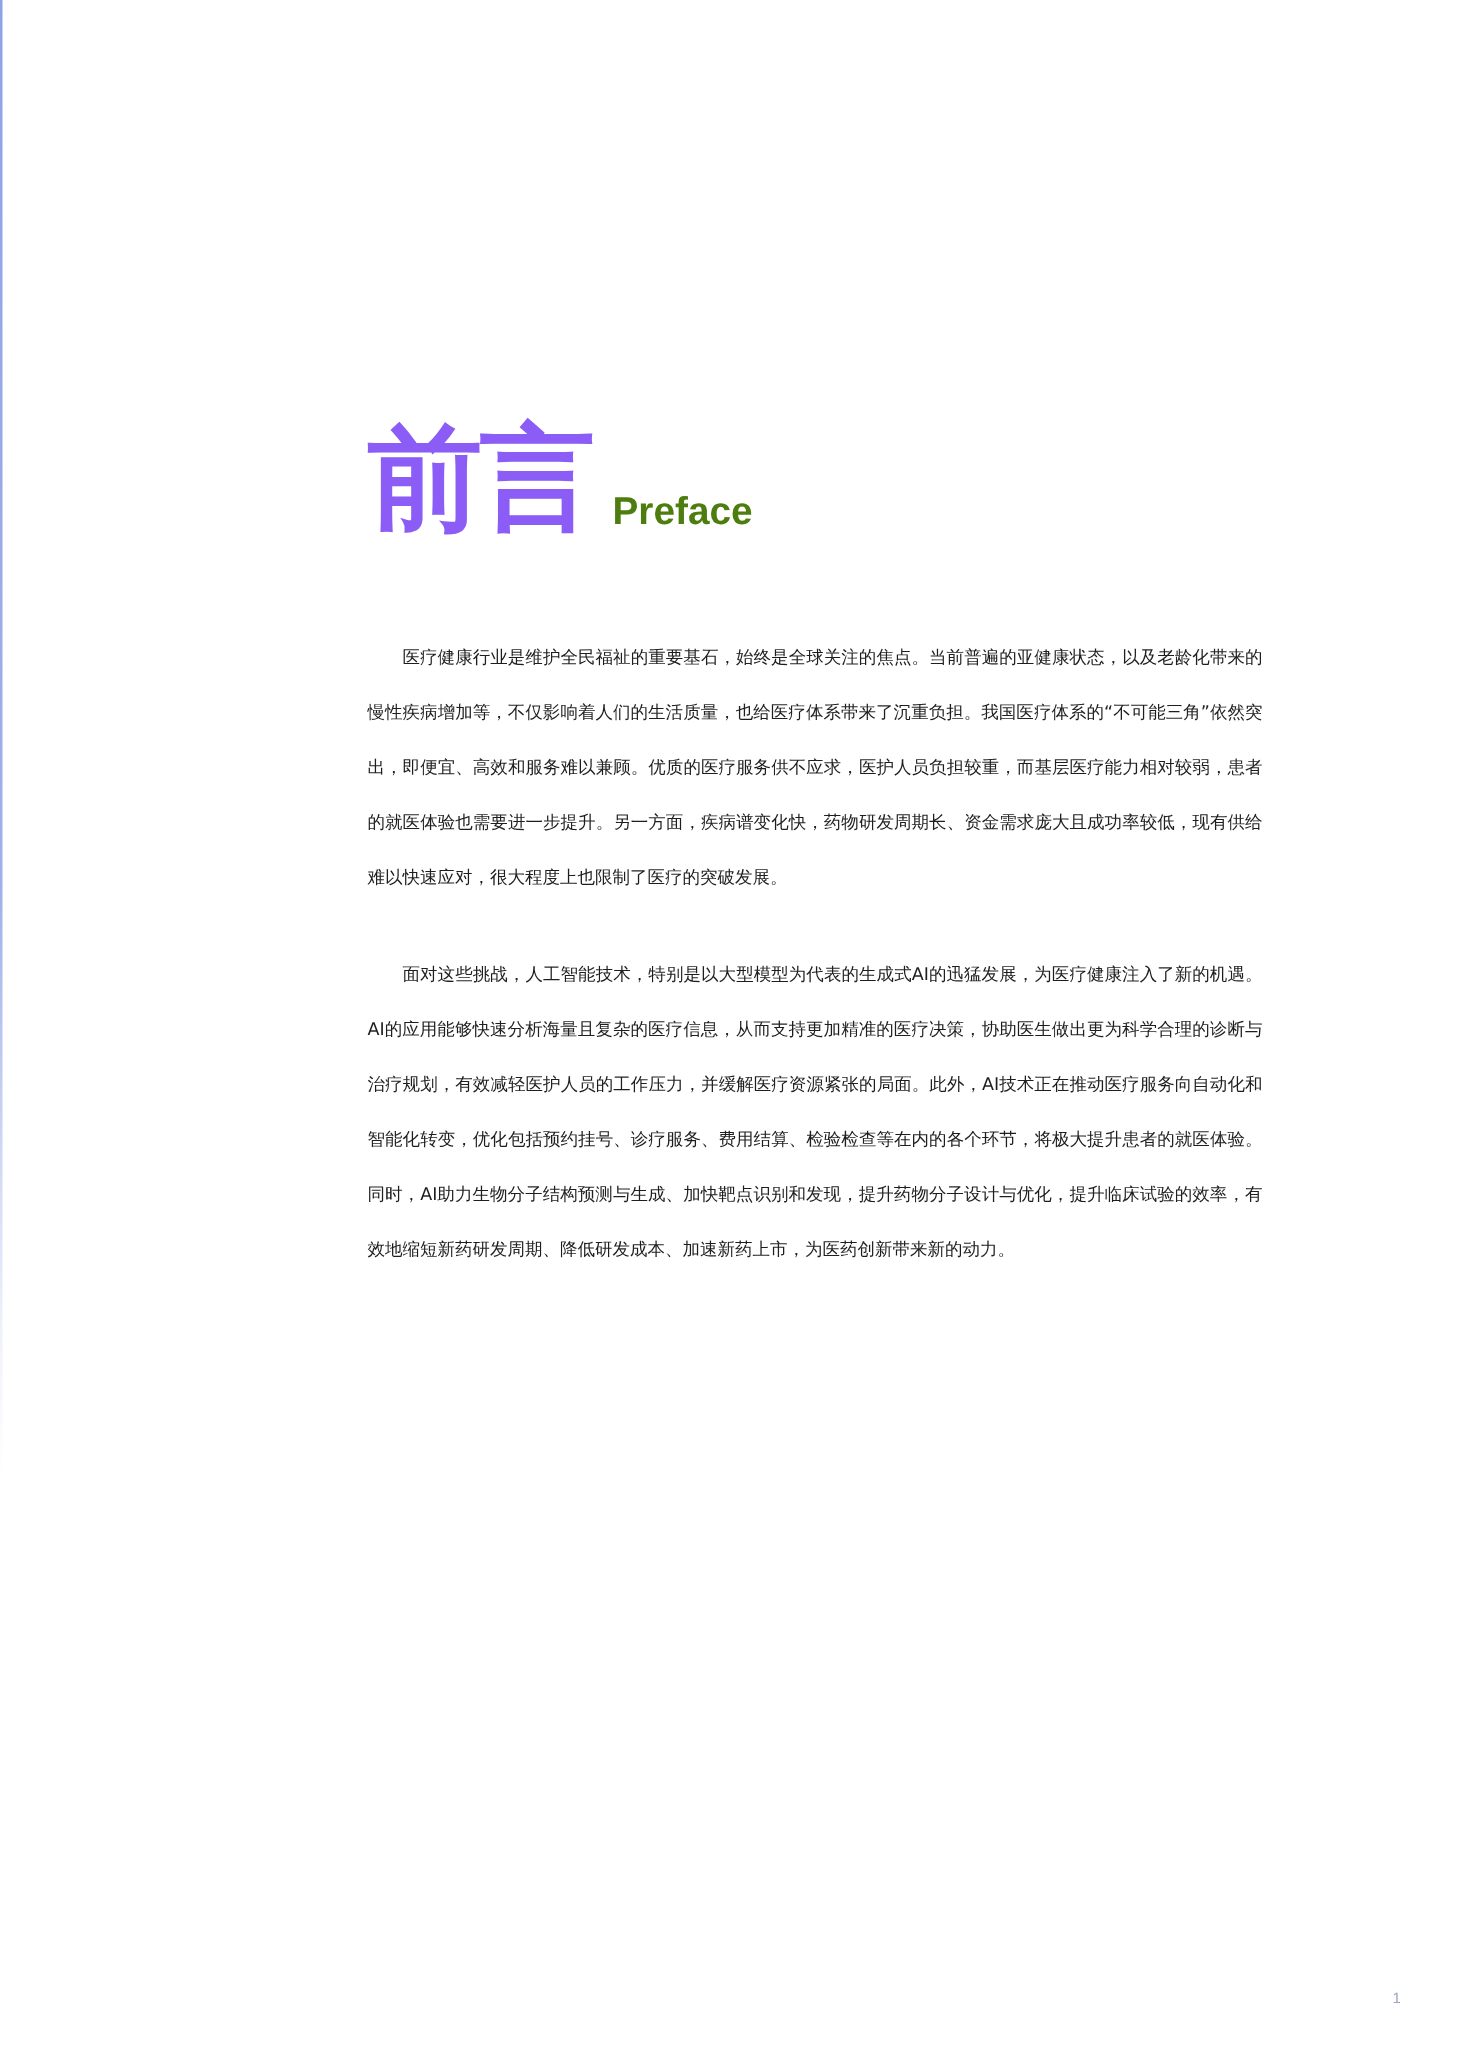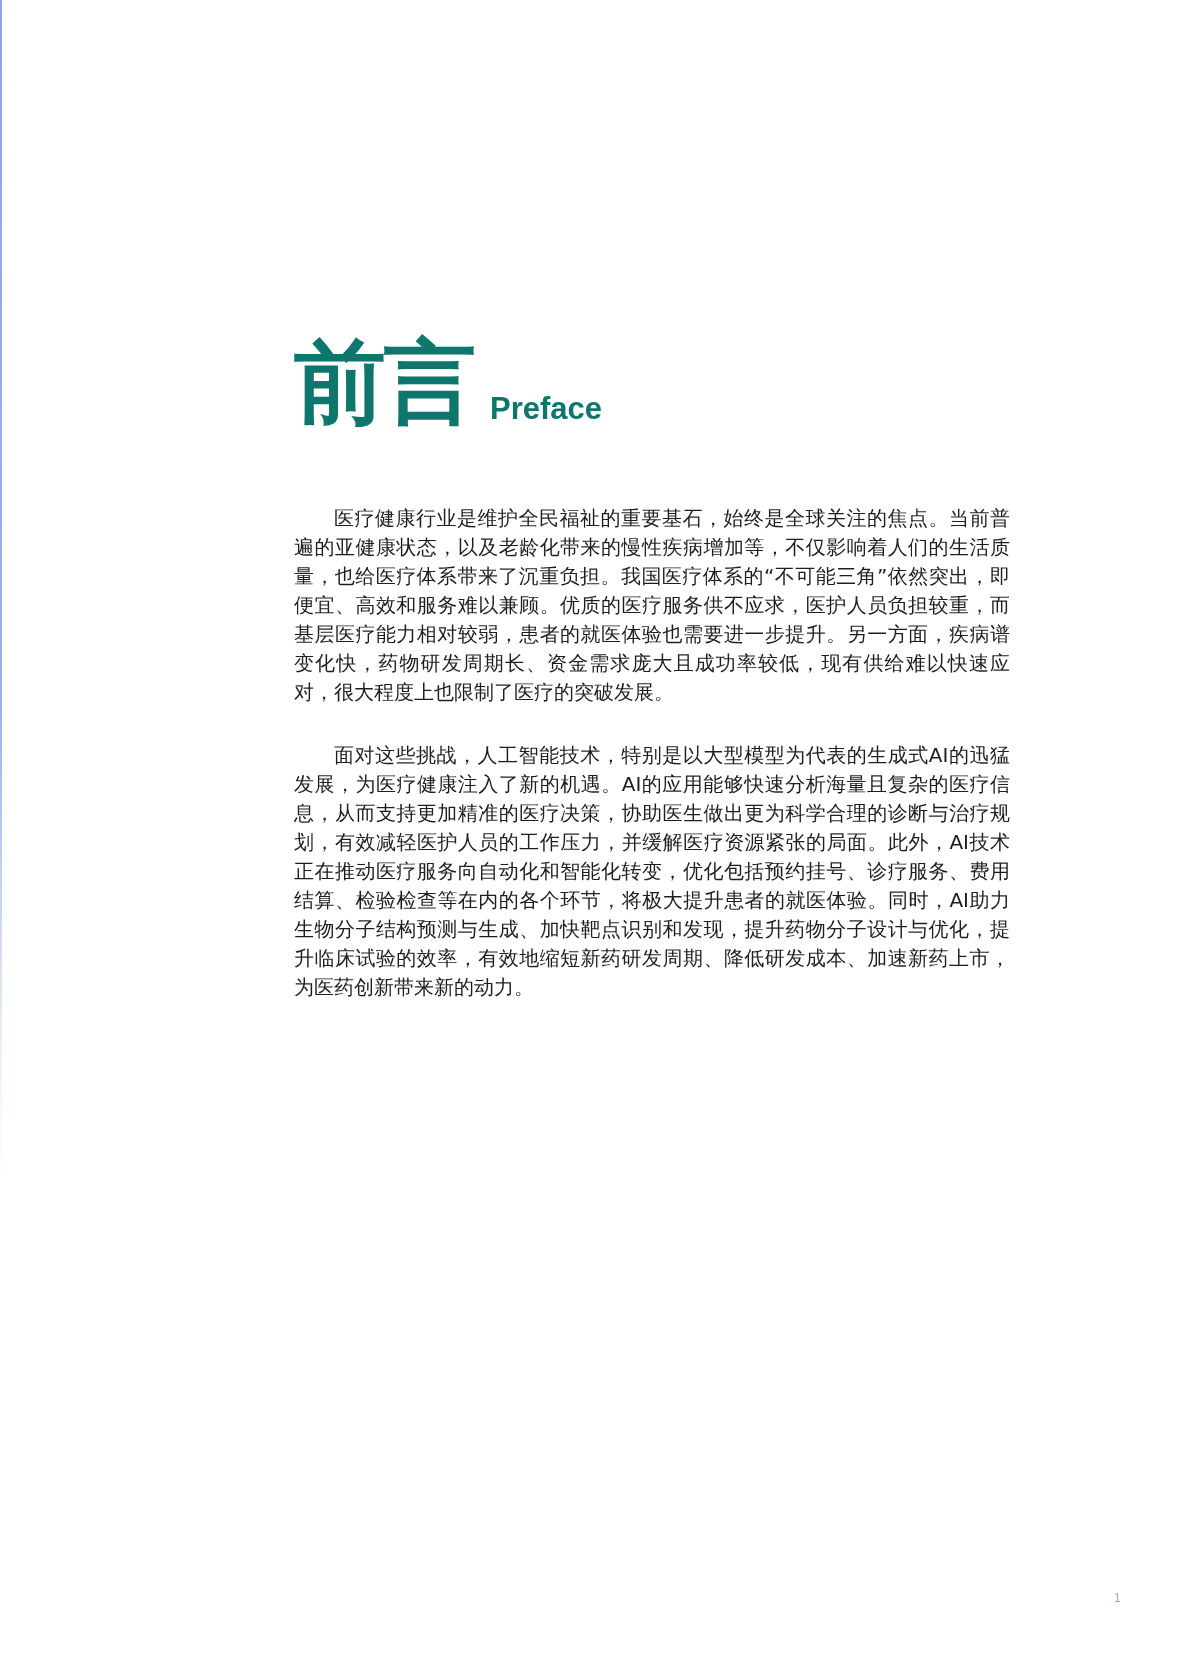--- a/index.html
+++ b/index.html
@@ -28,41 +28,41 @@
     top: 318px;
     height: 120px;
     display: flex;
     align-items: flex-end;
   }
   .title-cn {
     font-family: "DejaVu Sans", sans-serif;
     font-weight: bold;
     font-size: 92px;
     line-height: 110px;
-    color: #0f766e;
+    color: #8b5cf6;
     letter-spacing: -2px;
   }
   .title-en {
     font-family: "Liberation Sans", sans-serif;
     font-weight: bold;
     font-size: 31px;
     line-height: 31px;
-    color: #0f766e;
+    color: #4d7c0f;
     margin-left: 16px;
     margin-bottom: 14px;
   }
   .content {
     position: absolute;
     left: 294px;
     top: 504px;
     width: 716px;
     color: #1e1e1e;
     font-family: "DejaVu Sans", "Liberation Sans", sans-serif;
-    font-size: 20px;
-    line-height: 29px;
+    font-size: 14px;
+    line-height: 44px;
     text-align: justify;
   }
   .content p {
     margin: 0 0 34px 0;
     text-indent: 2em;
   }
   .page-number {
     position: absolute;
     left: 1114px;
     top: 1591px;

